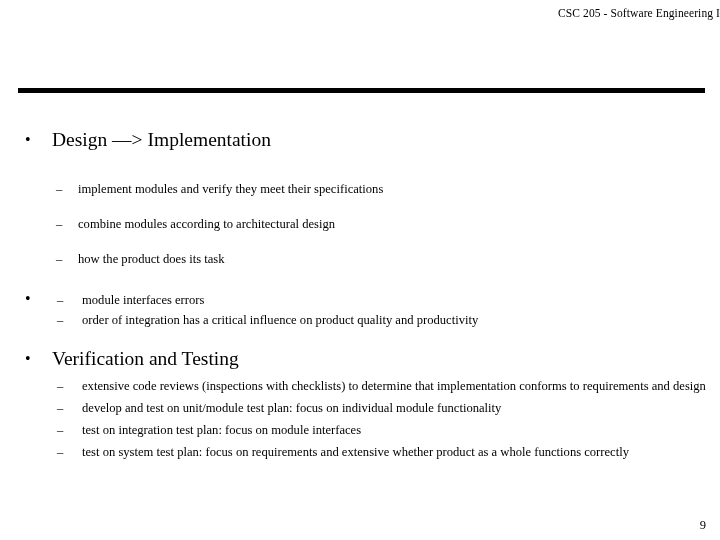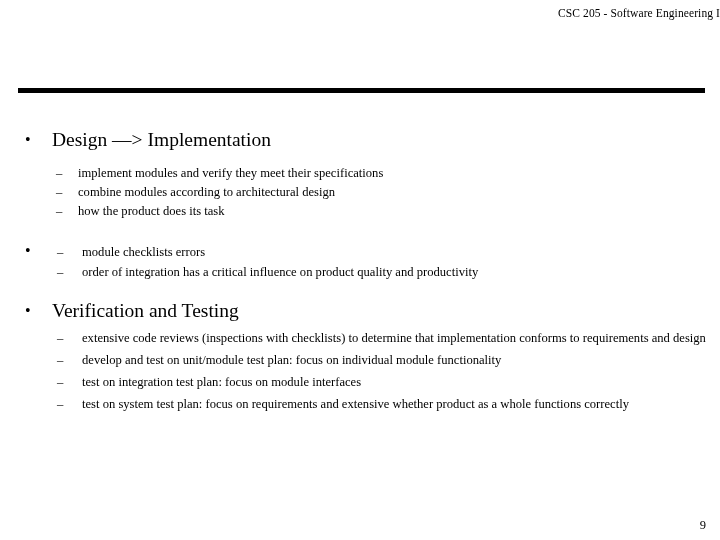--- a/index.html
+++ b/index.html
@@ -94,21 +94,21 @@
     top: 0;
     font-size: 12.6px;
     line-height: 16px;
   }
   .l2 .txt {
     display: block;
   }
 
   
   .indent-a .dash { left: 56px; }
-  .indent-a .txt  { padding-left: 78px; }
+  .indent-a .txt  { padding-left: 78px; margin-top: 16px; }
 
   
   .indent-b .dash { left: 57px; }
   .indent-b .txt  { padding-left: 82px; }
 
   .sp-g1-top   { height: 12px; }
   .sp-g1-items { height: 3px; }
   .sp-after-g1 { height: 18px; }
   .sp-g2-items { height: 4px; }
   .sp-after-g2 { height: 17px; }
@@ -161,21 +161,21 @@
 
     <div class="sp-after-g1"></div>
 
     <div class="group">
       <div class="l1">
         <span class="dot">•</span>
       </div>
       <div class="gap-sm"></div>
       <div class="l2 indent-b">
         <span class="dash">–</span>
-        <span class="txt">module checklists errors</span>
+        <span class="txt">module interfaces errors</span>
       </div>
       <div class="sp-g2-items"></div>
       <div class="l2 indent-b" style="width:555px;">
         <span class="dash">–</span>
         <span class="txt">order of integration has a critical influence on product quality and productivity</span>
       </div>
     </div>
 
     <div class="sp-after-g2"></div>
 

